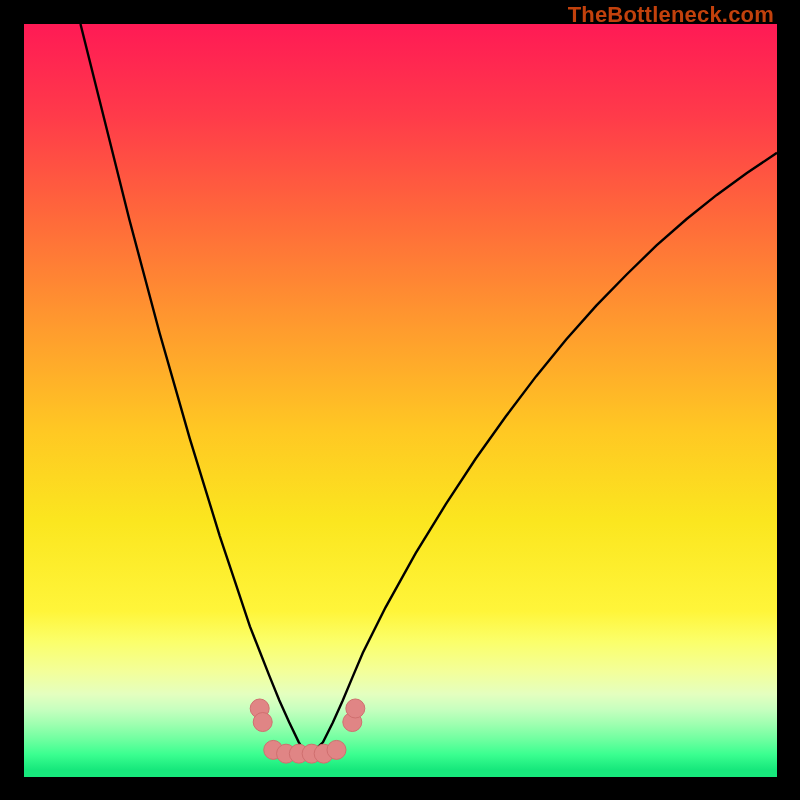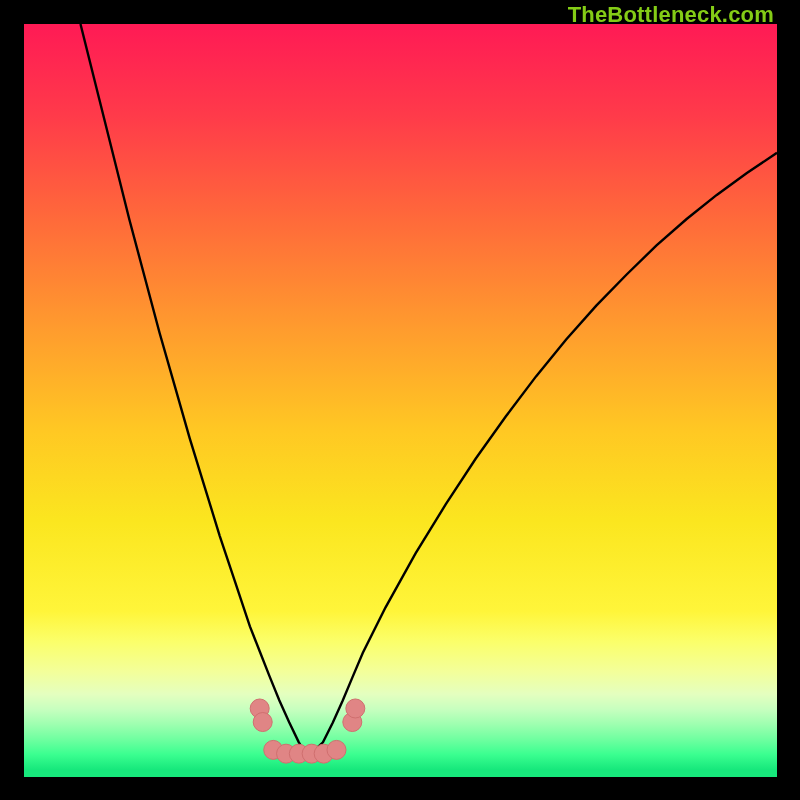--- a/index.html
+++ b/index.html
@@ -52,21 +52,21 @@
       #17e87c 99%,
       #17e87c 100%
     );
   }
   .watermark {
     position: absolute;
     top: 2px;
     right: 26px;
     font-size: 22px;
     font-weight: 600;
-    color: #84cc16;
+    color: #c2410c;
     letter-spacing: 0.2px;
     user-select: none;
   }
   svg.curves {
     position: absolute;
     left: 0;
     top: 0;
     width: 100%;
     height: 100%;
   }

